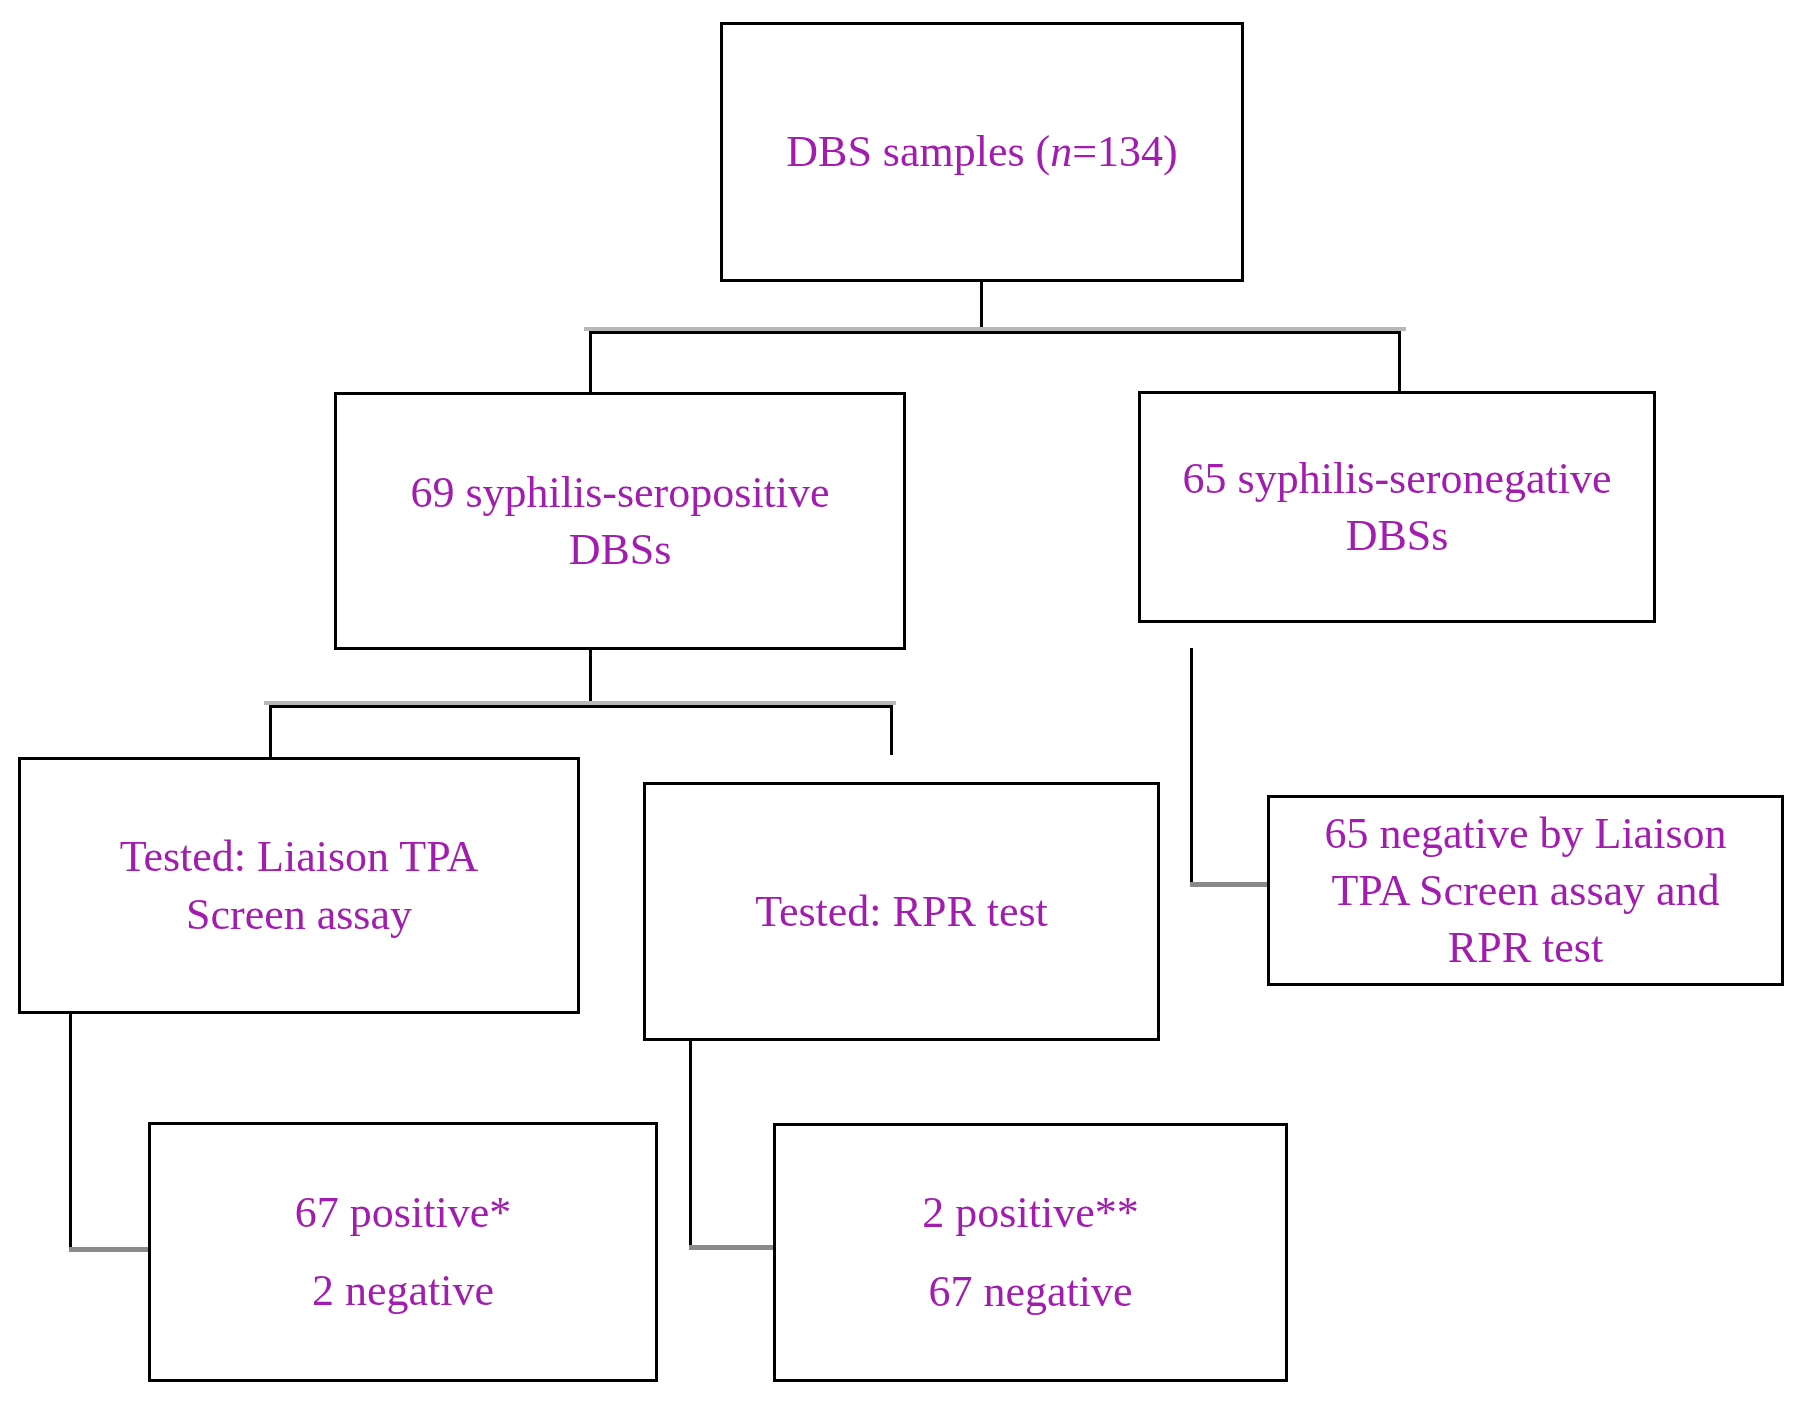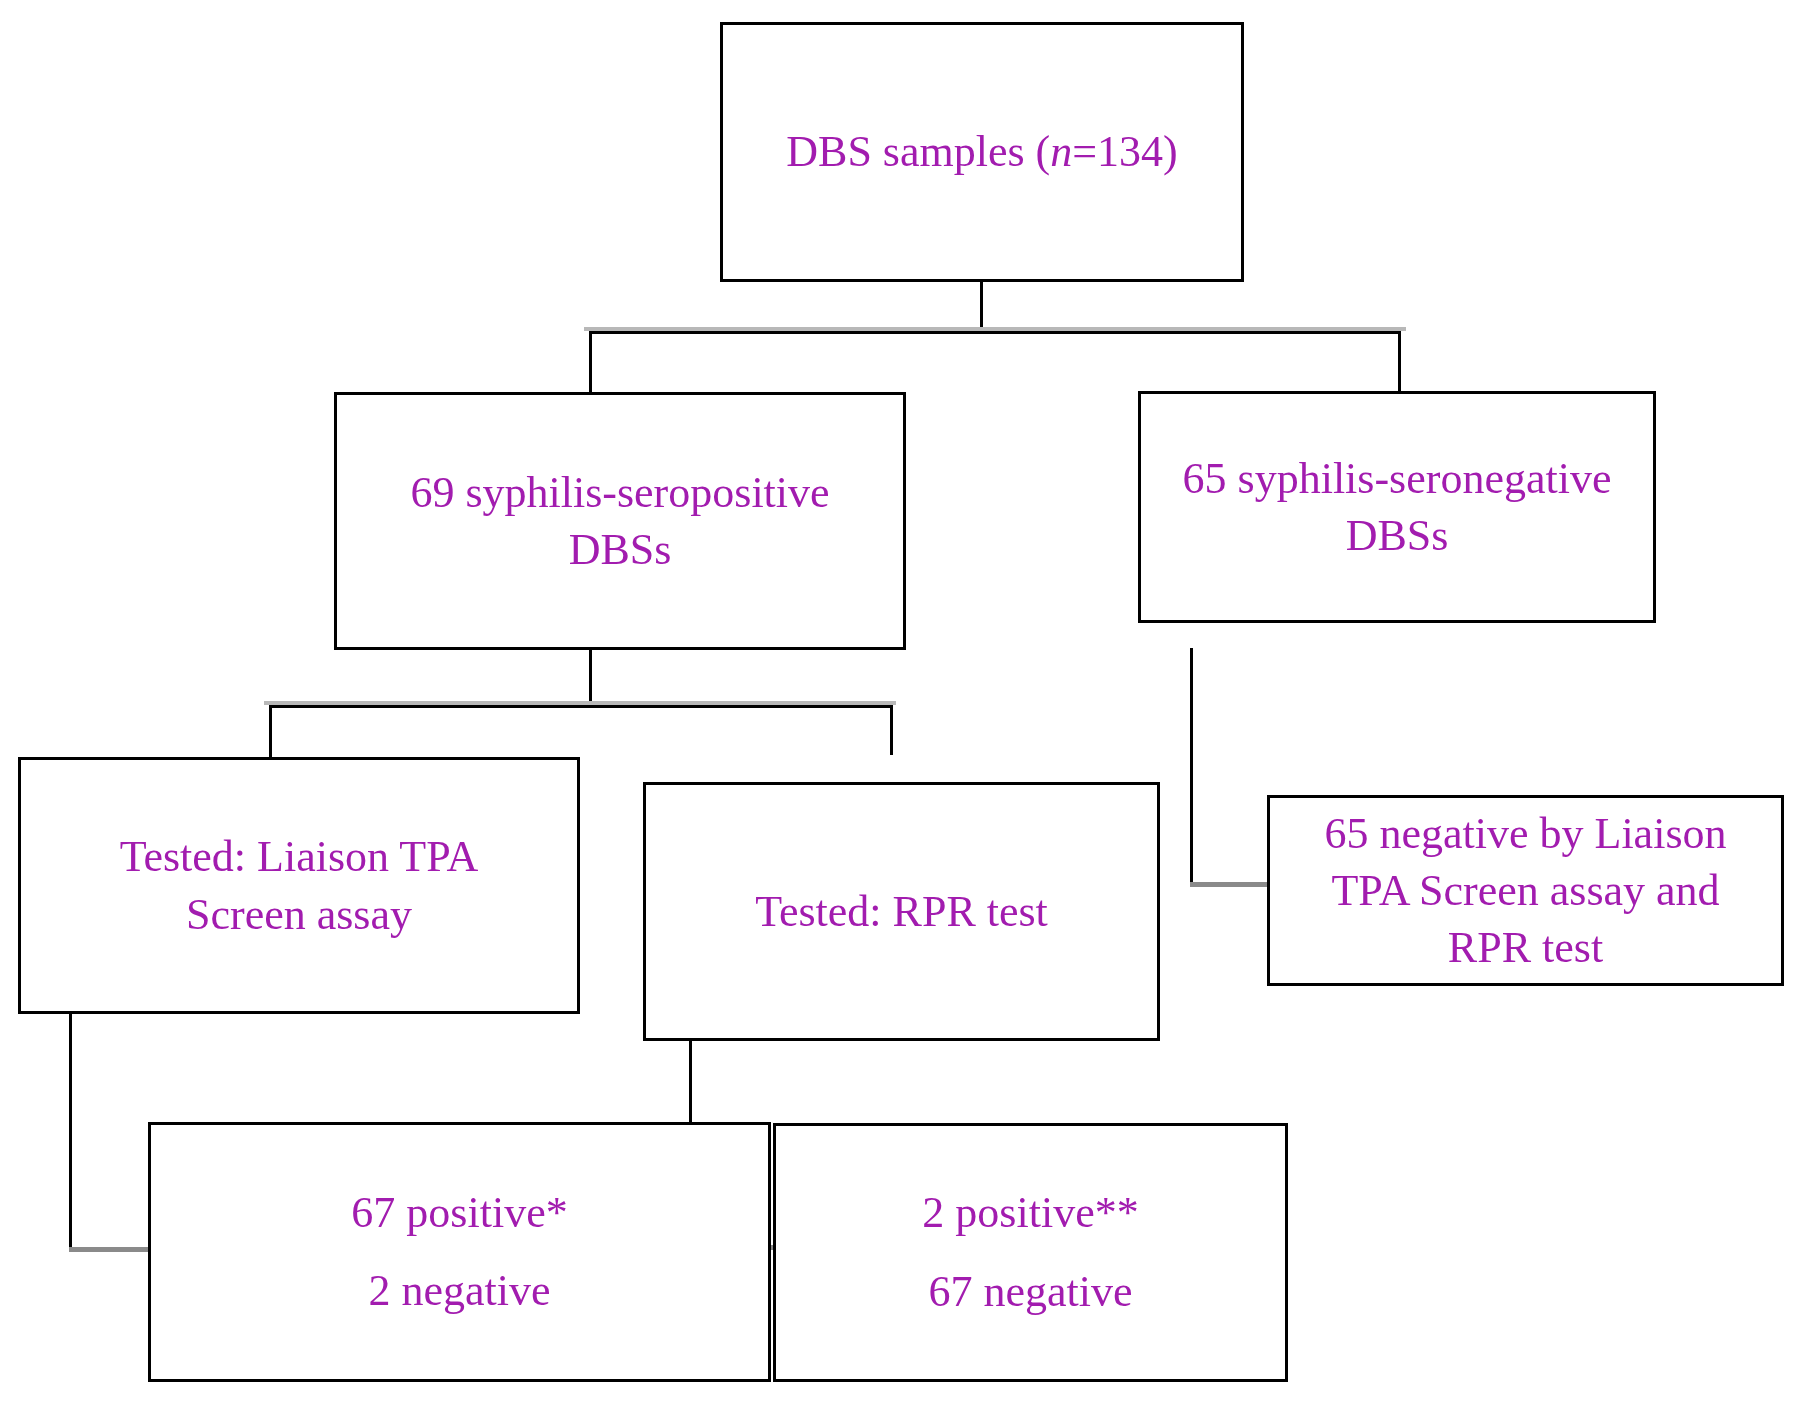--- a/index.html
+++ b/index.html
@@ -47,21 +47,21 @@
   .italic-n {
     font-style: italic;
   }
   
   #box-root     { left: 720px;  top: 22px;   width: 524px; height: 260px; }
   #box-seropos  { left: 306px;  top: 392px;  width: 572px; height: 258px; margin-left: 28px; }
   #box-seroneg  { left: 1138px; top: 391px;  width: 518px; height: 232px; }
   #box-tpa      { left: 18px;   top: 757px;  width: 562px; height: 257px; }
   #box-rpr      { left: 643px;  top: 755px;  width: 517px; height: 259px; margin-top: 27px; }
   #box-negboth  { left: 1267px; top: 795px;  width: 517px; height: 191px; }
-  #box-tpares   { left: 148px;  top: 1122px; width: 623px; height: 260px; text-align: right; }
+  #box-tpares   { left: 148px;  top: 1122px; width: 510px; height: 260px; text-align: right; }
   #box-rprres   { left: 773px;  top: 1123px; width: 515px; height: 259px; text-align: center; }
 </style>
 </head>
 <body>
 
 <div class="canvas">
 
   <div class="line-v" style="left:980px; top:280px; width:3px; height:53px;"></div>
   <div class="line-shadow" style="left:584px; top:327px; width:822px; height:4px;"></div>
   <div class="line-h" style="left:589px; top:331px; width:812px; height:3px;"></div>

